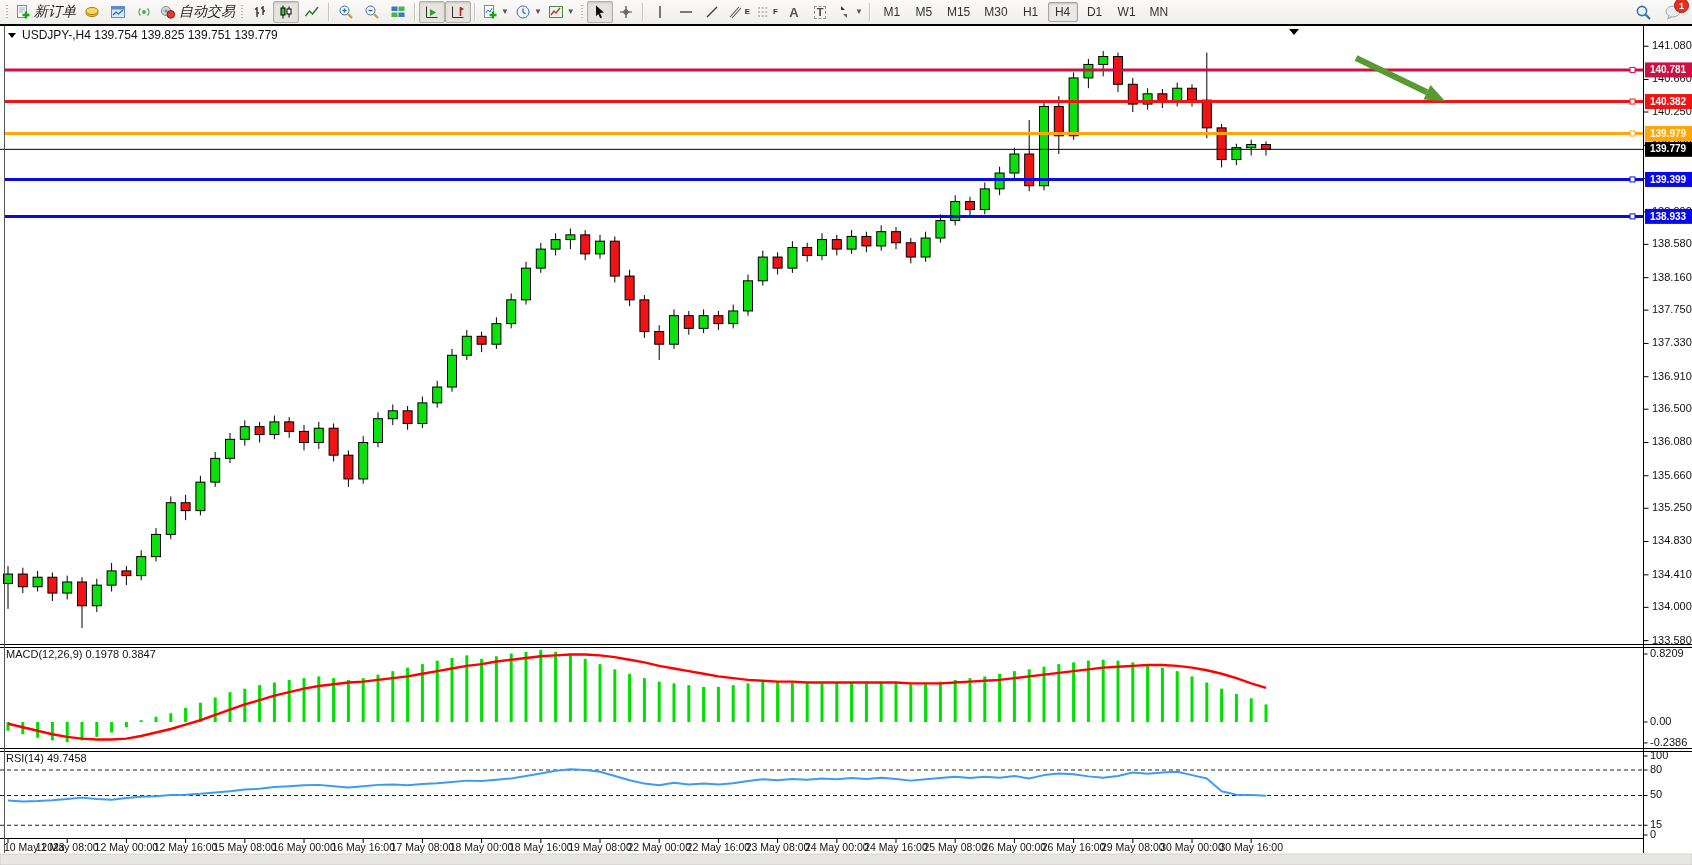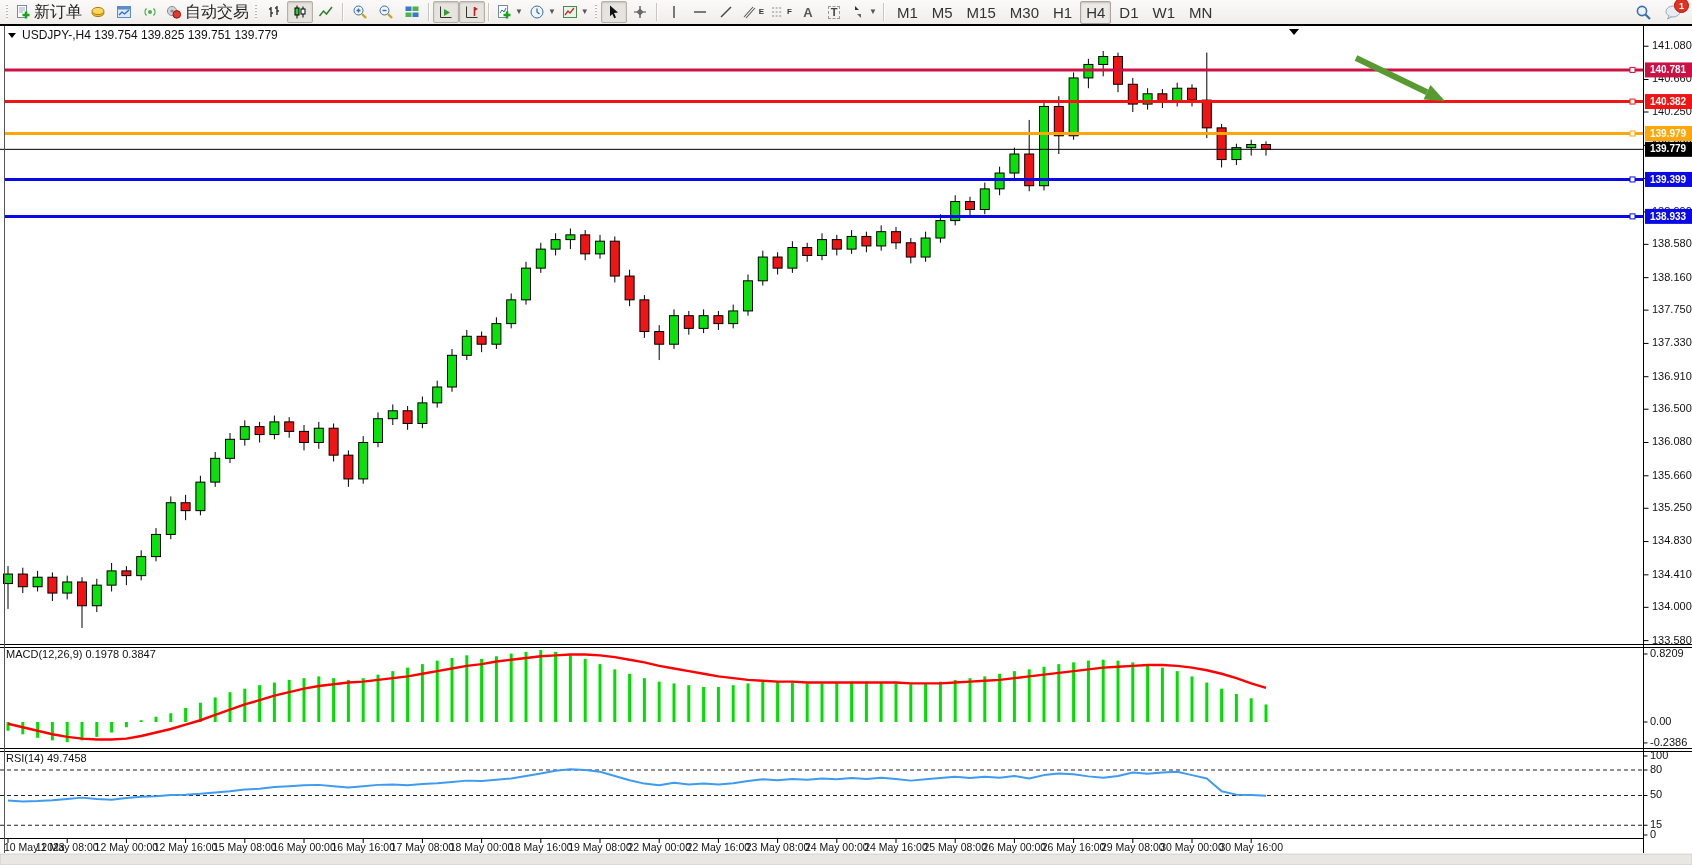--- a/index.html
+++ b/index.html
@@ -7,24 +7,24 @@
   
   .toolbar{position:absolute;left:0;top:0;width:1692px;height:24px;
     background:linear-gradient(#fbfaf9,#f0eeea);display:flex;align-items:center;padding-left:3px;box-sizing:border-box;}
   .grip{width:5px;height:16px;margin:0 2px;
     background-image:repeating-linear-gradient(#fff 0 1px,#b9b5ae 1px 2px,transparent 2px 3px);
     background-size:2px 3px;background-repeat:repeat-y;background-position:1px 0;}
   .sep{width:1px;height:18px;background:#c9c5be;border-right:1px solid #ffffff;margin:0 3px;}
   .ibtn{height:20px;min-width:20px;display:inline-flex;align-items:center;justify-content:center;
     padding:0 2px;border:1px solid transparent;border-radius:2px;gap:3px;}
   .ibtn.pressed{background:#e7e4df;border:1px solid #b4b0a8;box-shadow:inset 0 1px 2px rgba(0,0,0,.15);}
-  .ibtn .cap{font-size:16px;color:#1c1c1c;white-space:nowrap;}
+  .ibtn .cap{font-size:14px;color:#1c1c1c;white-space:nowrap;font-style:italic;}
   .caret{font-size:8px;color:#555;line-height:1;}
   .tfbar{display:flex;align-items:center;margin-left:2px;}
-  .tf{font-size:15px;color:#333;padding:2px 5px;margin:0 1px;border:1px solid transparent;border-radius:2px;min-width:18px;text-align:center;}
+  .tf{font-size:12px;color:#333;padding:2px 5px;margin:0 1px;border:1px solid transparent;border-radius:2px;min-width:18px;text-align:center;}
   .tf.active{background:#eceae6;border:1px solid #a9a49c;box-shadow:inset 0 1px 2px rgba(0,0,0,.18);}
   .tb-right{margin-left:auto;display:flex;align-items:center;padding-right:6px;gap:4px;}
   .minletter{font-size:8px;font-weight:bold;color:#333;line-height:1;}
   .lbl-A{font-size:13px;color:#555;font-weight:bold;}
   .lbl-T{font-size:11px;color:#444;font-weight:bold;border:1px dashed #999;padding:0 2px;line-height:11px;}
   .badge{position:absolute;right:-4px;top:-4px;background:#e03222;color:#fff;border-radius:50%;
     width:13px;height:13px;font-size:9px;font-weight:bold;display:flex;align-items:center;justify-content:center;border:1px solid #b01507;}
   .chat-wrap{position:relative;}
   
   .chart-window{position:absolute;left:0;top:24px;width:1692px;height:727px;background:#fff;}

